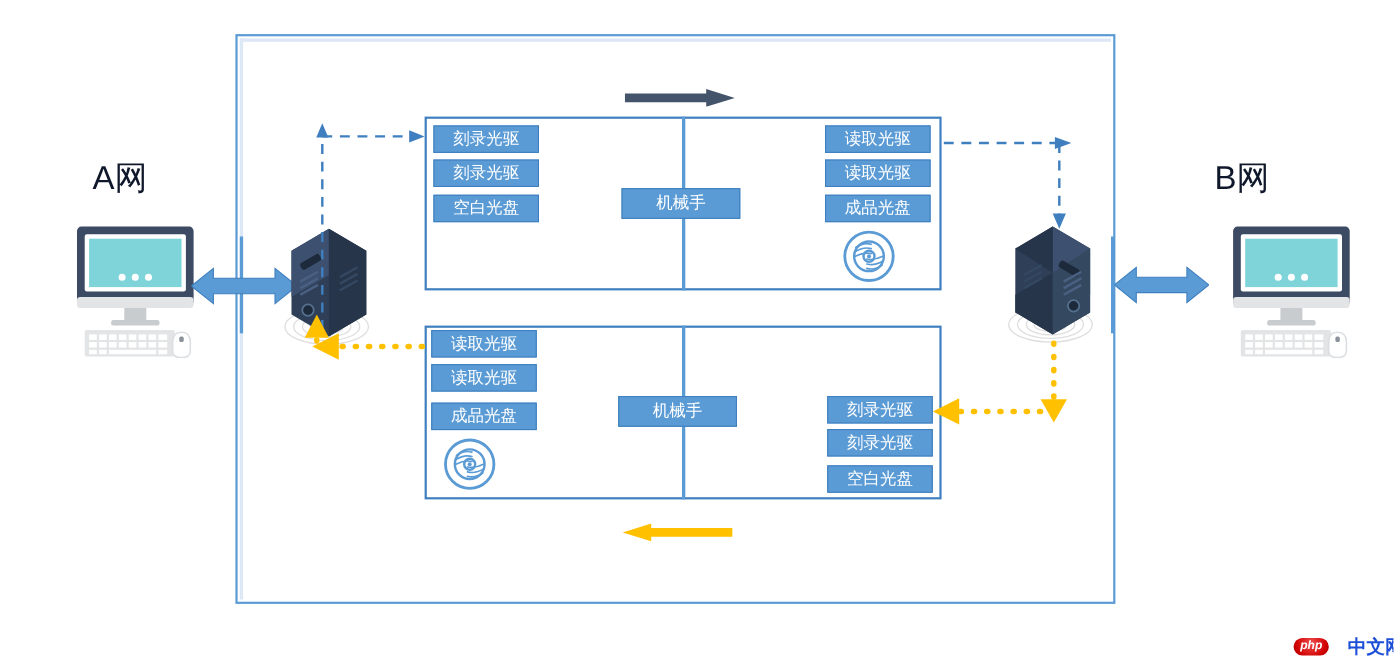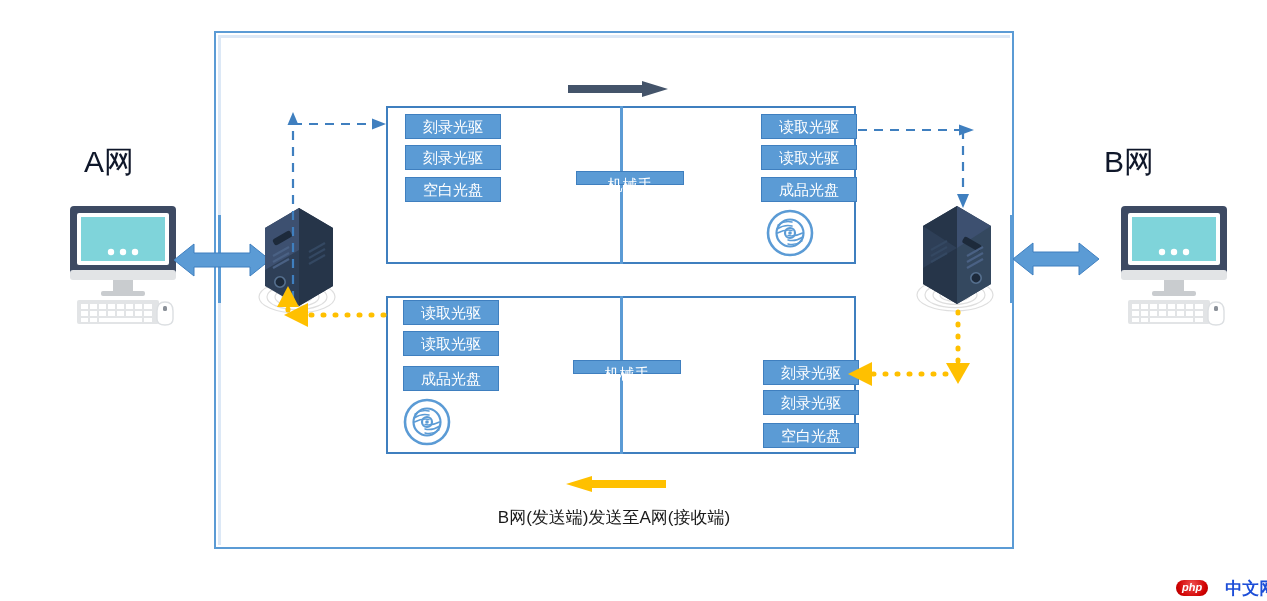--- a/index.html
+++ b/index.html
@@ -78,24 +78,23 @@
   
   .chip {
     background: #5b9bd5;
     border: 1px solid #3f7fbf;
     color: #ffffff;
     font-size: 15px;
     text-align: center;
     line-height: 24px;
     height: 25px;
     white-space: nowrap;
-    margin-left: 11px;
   }
   .chip-robot {
-    width: 108px; height: 14px; line-height: 26px;
+    width: 108px; height: 28px; line-height: 26px;
     font-size: 15px;
   }
 
   
   .disc-icon { width: 48px; height: 48px; }
 
   
   .workstation { width: 128px; height: 122px; }
 
   
@@ -370,21 +369,20 @@
 
   <div class="abs chip" style="left:752px; top:360px; width:96px;">刻录光驱</div>
   <div class="abs chip" style="left:752px; top:390px; width:96px;">刻录光驱</div>
   <div class="abs chip" style="left:752px; top:423px; width:96px;">空白光盘</div>
 
   <div class="abs" id="arrow-bottom-direction">
     <svg viewBox="0 0 100 16" width="100" height="16" xmlns="http://www.w3.org/2000/svg">
       <path d="M100 4 L26 4 L26 0 L0 8 L26 16 L26 12 L100 12 Z" fill="#ffc000"></path>
     </svg>
   </div>
-  <div class="abs flow-caption" id="caption-bottom">B网(发送端)发送至A网(接收端)</div>
 
   <svg class="abs" id="connector-layer" viewBox="0 0 1267 601" xmlns="http://www.w3.org/2000/svg">
 
     <g stroke="#3f7fbf" stroke-width="2.2" fill="none">
       <path d="M293 300 L293 124" stroke-dasharray="9,7"></path>
       <path d="M293 124 L376 124" stroke-dasharray="9,7"></path>
     </g>
     <path d="M293 112 L287.5 125 L298.5 125 Z" fill="#3f7fbf"></path>
     <path d="M386 124 L372 118.5 L372 129.5 Z" fill="#3f7fbf"></path>
 

